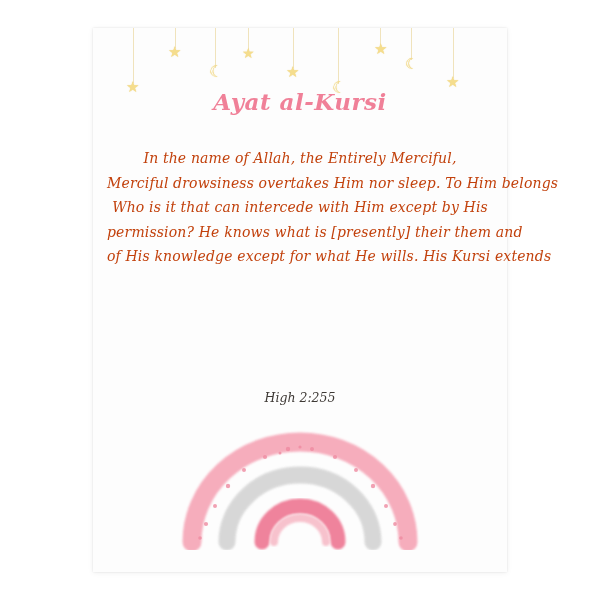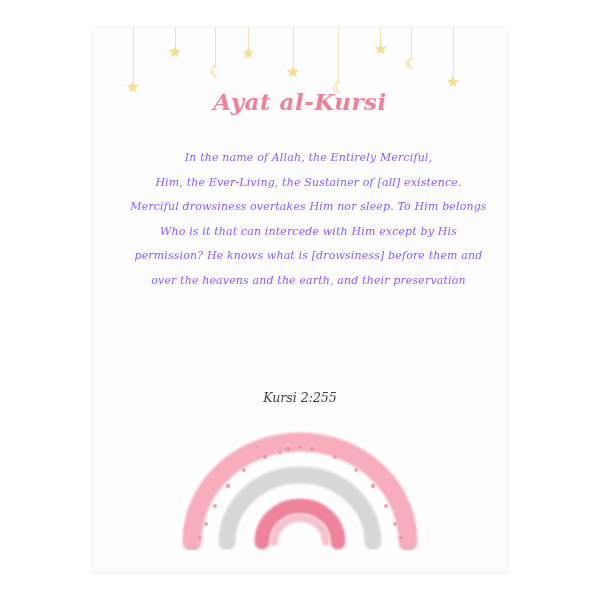--- a/index.html
+++ b/index.html
@@ -49,29 +49,29 @@
     text-align: center;
     font-family: "DejaVu Serif", serif;
     font-style: italic;
     font-weight: bold;
     font-size: 23px;
     letter-spacing: 0.5px;
     color: #f08098;
   }
   .body-text {
     position: absolute;
-    left: 31px;
+    left: 14px;
     right: 14px;
     top: 118px;
     text-align: center;
     font-family: "DejaVu Serif", serif;
     font-style: italic;
-    font-size: 11px;
+    font-size: 14px;
     line-height: 24.5px;
-    color: #8b5cf6;
+    color: #c2410c;
     letter-spacing: 0.15px;
   }
   .body-text .line { display: block; white-space: nowrap; }
   .reference {
     position: absolute;
     left: 0;
     right: 0;
     top: 362px;
     text-align: center;
     font-family: "DejaVu Serif", serif;
@@ -119,28 +119,27 @@
     <div class="garland" style="left:318px;height:32px;"></div>
     <span class="hang-glyph" style="left:312px;top:28px;font-size:15px;">☾</span>
 
     <div class="garland" style="left:360px;height:50px;"></div>
     <span class="hang-glyph" style="left:353px;top:46px;font-size:15px;">★</span>
 
     <div class="title">Ayat al-Kursi</div>
 
     <div class="body-text">
       <span class="line">In the name of Allah, the Entirely Merciful,</span>
-      <span class="line">Him, the Ever-Living, the Sustainer of [all] existence.</span>
       <span class="line">Merciful drowsiness overtakes Him nor sleep. To Him  belongs</span>
       <span class="line">Who is it that can intercede with Him  except by His</span>
-      <span class="line">permission? He knows what is [drowsiness] before them  and</span>
-      <span class="line">over the heavens and the earth, and their  preservation</span>
+      <span class="line">permission? He knows what is [presently] their them  and</span>
+      <span class="line">of His knowledge except for what He wills. His  Kursi  extends</span>
     </div>
 
-    <div class="reference">Kursi 2:255</div>
+    <div class="reference">High 2:255</div>
 
     <div class="rainbow-wrap">
       <svg width="260" height="130" viewBox="0 0 260 130" xmlns="http://www.w3.org/2000/svg">
         <defs>
           <filter id="soft" x="-20%" y="-20%" width="140%" height="140%">
             <feGaussianBlur stdDeviation="1.1"></feGaussianBlur>
           </filter>
         </defs>
 
         <path d="M22,122 A108,100 0 0 1 238,122" fill="none" stroke="#f6a9b9" stroke-width="19" stroke-linecap="round" filter="url(#soft)" opacity="0.95"></path>

